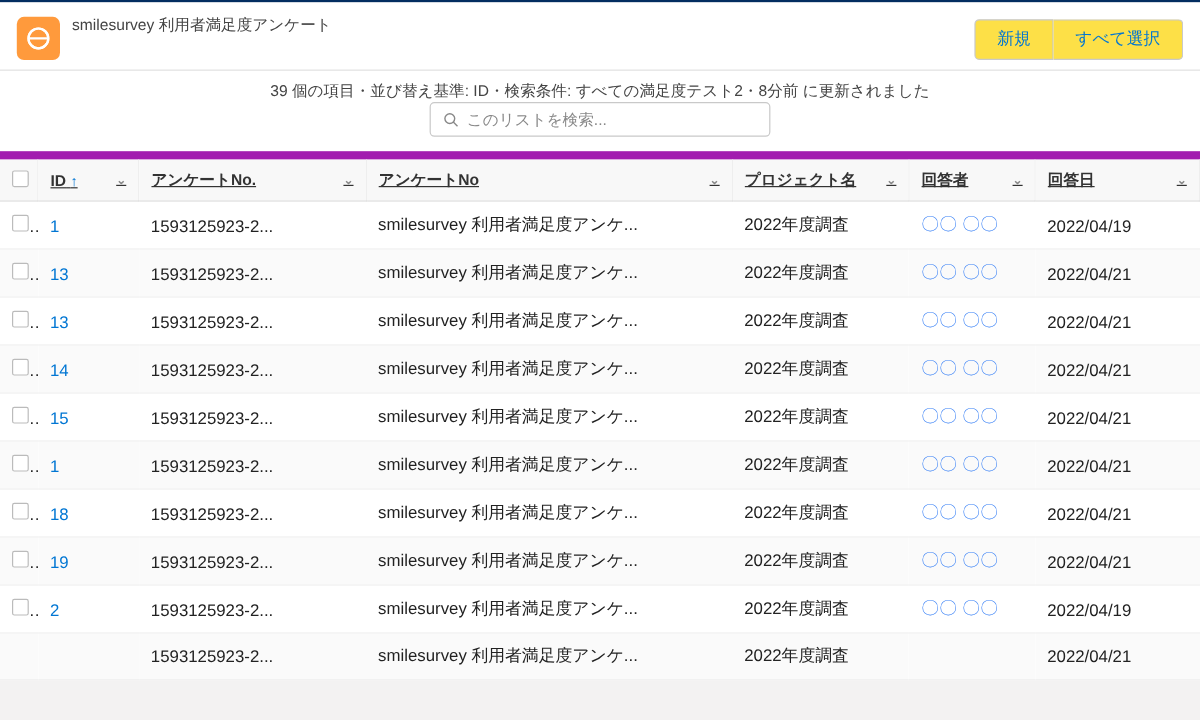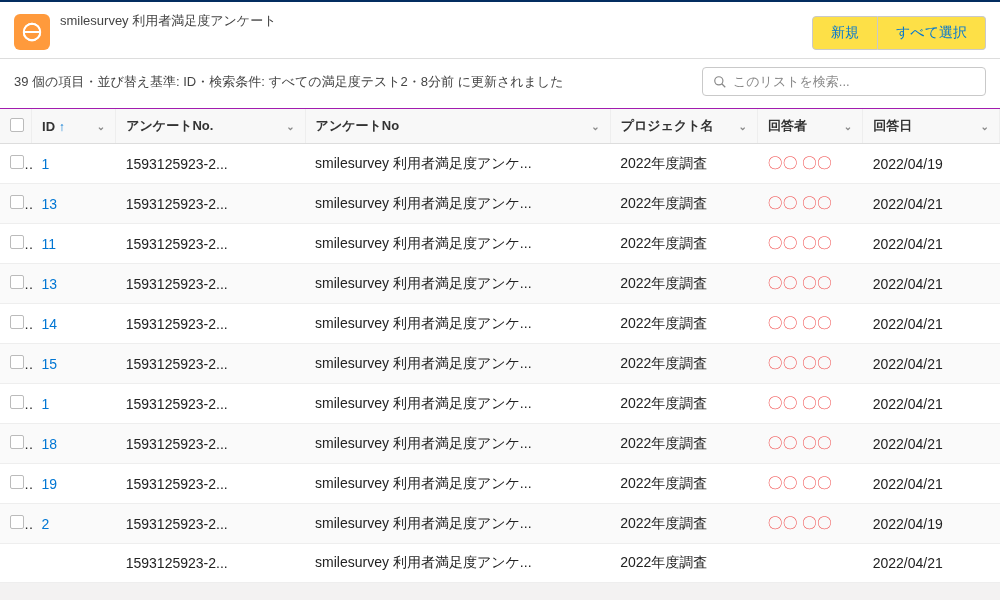--- a/index.html
+++ b/index.html
@@ -12,36 +12,36 @@
 .title-block { display: flex; flex-direction: column; gap: 2px; }
 .title-small { font-size: 13px; color: #444; }
 .title-row { display: flex; align-items: center; gap: 8px; }
 .title-main { font-size: 20px; font-weight: 700; color: #080707; }
 .dropdown-caret { font-size: 12px; color: #444; }
 .pin-btn { width: 26px; height: 26px; border: 1px solid #c9c9c9; border-radius: 4px; background: #fff; display: flex; align-items: center; justify-content: center; color: #0176d3; font-size: 13px; cursor: pointer; }
 .header-right { display: flex; gap: 0; margin-top: 4px; }
 .btn { padding: 7px 18px; border: 1px solid #c9c9c9; background: #fde047; color: #0176d3; font-size: 14px; cursor: pointer; }
 .btn:first-child { border-radius: 4px 0 0 4px; }
 .btn:last-child { border-radius: 0 4px 4px 0; border-left: none; }
-.subheader { background: #fff; padding: 8px 14px 12px 14px; display: flex; align-items: center; justify-content: space-between; border-bottom: 1px solid #a21caf; }
+.subheader { background: #fff; padding: 8px 14px 12px 14px; display: flex; align-items: center; justify-content: space-between; border-bottom: 7px solid #a21caf; flex-direction: column; }
 .status-text { font-size: 13px; color: #444; }
 .search-box { display: flex; align-items: center; gap: 6px; border: 1px solid #c9c9c9; border-radius: 4px; padding: 6px 10px; width: 284px; background: #fff; color: #888; }
 .search-box input { border: none; outline: none; font-size: 13px; flex: 1; background: transparent; color: #444; }
 .search-box input::placeholder { color: #888; }
 .table { width: 100%; border-collapse: collapse; background: #fff; table-layout: fixed; }
-.table thead th { background: #f8f8f8; border-bottom: 1px solid #ddd; border-right: 1px solid #eee; padding: 8px 10px; text-align: left; font-weight: 600; font-size: 13px; color: #333; position: relative; }
+.table thead th { background: #f8f8f8; border-bottom: 1px solid #ddd; border-right: 1px solid #eee; padding: 8px 10px; text-align: left; font-weight: 600; font-size: 13px; color: #333; position: relative; text-decoration: underline; }
 .th-inner { display: flex; align-items: center; justify-content: space-between; gap: 4px; }
 .sort-arrow { color: #0176d3; font-size: 12px; }
 .th-caret { color: #888; font-size: 10px; }
 .table tbody td { border-bottom: 1px solid #eee; padding: 10px 10px; font-size: 14px; color: #222; white-space: nowrap; overflow: hidden; text-overflow: ellipsis; }
 .table tbody tr:nth-child(even) { background: #fafafa; }
 .link { color: #0176d3; cursor: pointer; }
 .checkbox-cell { width: 28px; text-align: center; }
 .checkbox { width: 14px; height: 14px; border: 1px solid #bbb; border-radius: 2px; display: inline-block; background: #fff; }
-.circles { color: #ef4444; letter-spacing: 0; font-size: 15px; }
+.circles { color: #3b82f6; letter-spacing: 0; font-size: 15px; }
 .col-check { width: 30px; }
 .col-id { width: 80px; }
 .col-no { width: 180px; }
 .col-name { width: 290px; }
 .col-proj { width: 140px; }
 .col-resp { width: 100px; }
 .col-date { width: 130px; }
 </style>
 </head>
 <body>
@@ -142,29 +142,20 @@
         <td class="checkbox-cell"><span class="checkbox"></span></td>
         <td><span class="link">13</span></td>
         <td>1593125923-2...</td>
         <td>smilesurvey 利用者満足度アンケ...</td>
         <td>2022年度調査</td>
         <td><span class="circles link">〇〇 〇〇</span></td>
         <td>2022/04/21</td>
       </tr>
       <tr>
         <td class="checkbox-cell"><span class="checkbox"></span></td>
-        <td><span class="link">11</span></td>
-        <td>1593125923-2...</td>
-        <td>smilesurvey 利用者満足度アンケ...</td>
-        <td>2022年度調査</td>
-        <td><span class="circles link">〇〇 〇〇</span></td>
-        <td>2022/04/21</td>
-      </tr>
-      <tr>
-        <td class="checkbox-cell"><span class="checkbox"></span></td>
         <td><span class="link">13</span></td>
         <td>1593125923-2...</td>
         <td>smilesurvey 利用者満足度アンケ...</td>
         <td>2022年度調査</td>
         <td><span class="circles link">〇〇 〇〇</span></td>
         <td>2022/04/21</td>
       </tr>
       <tr>
         <td class="checkbox-cell"><span class="checkbox"></span></td>
         <td><span class="link">14</span></td>

